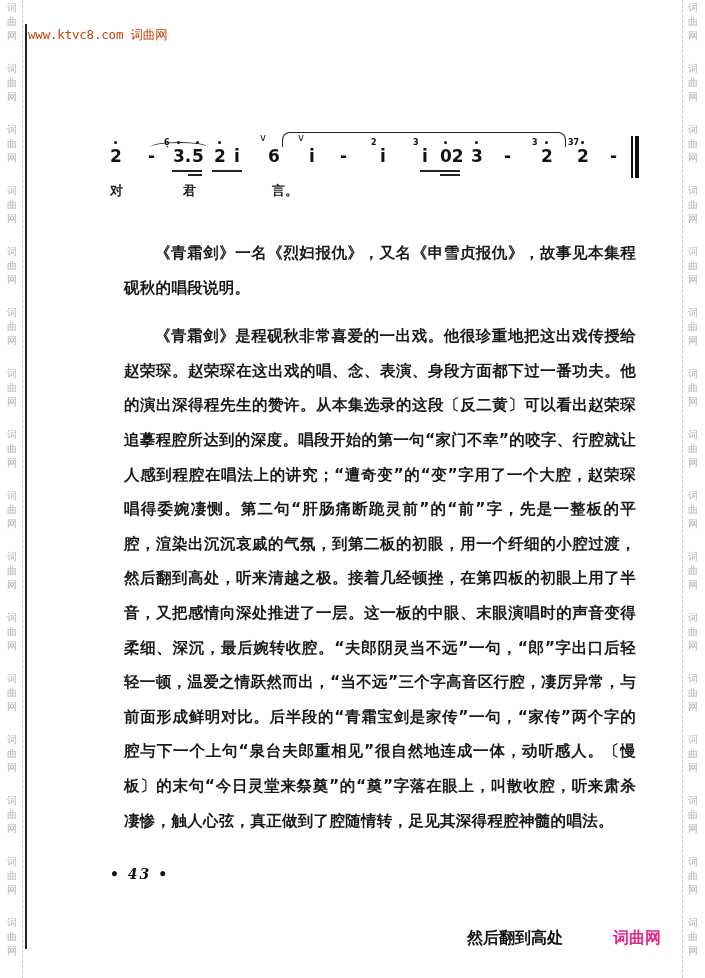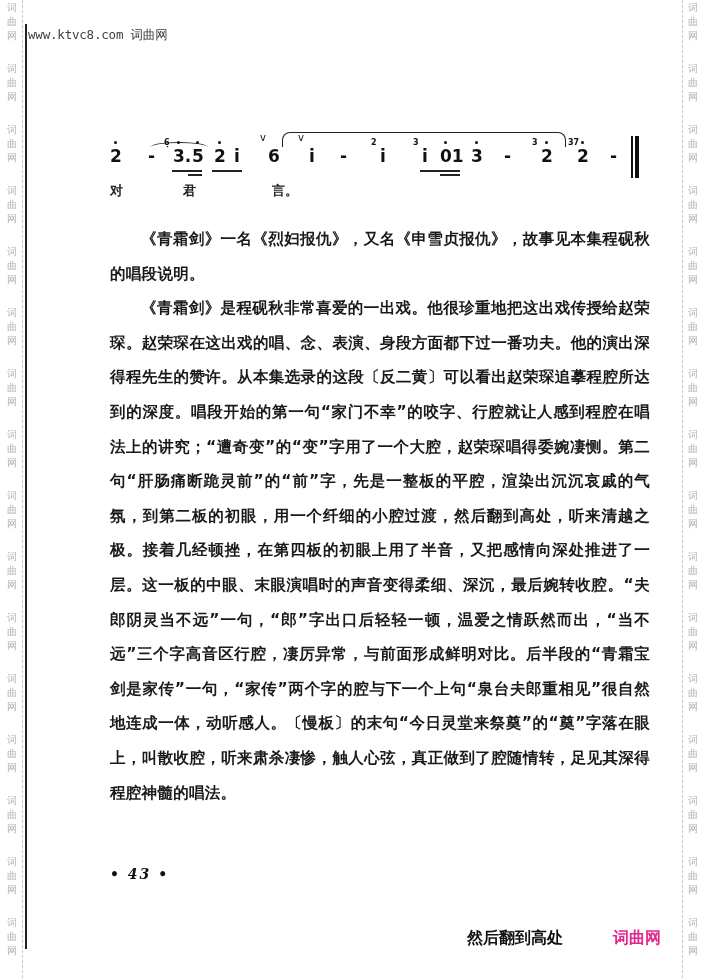--- a/index.html
+++ b/index.html
@@ -16,21 +16,21 @@
   .wm-col.left .wm-dash { left:22px; }
   .wm-col.right .wm-dash { left:1px; }
   .wm-group { display:flex; flex-direction:column; align-items:center;
               font-family:"DejaVu Sans", sans-serif; font-size:10px; line-height:14px;
               color:#b5b5b5; height:60px; padding-top:1px; }
   .wm-stack { padding-top:0px; }
 
   
   .page-rule { position:absolute; left:25px; top:24px; width:2px; height:925px; background:#222; }
   .site-header { position:absolute; left:28px; top:27px; font-family:"DejaVu Sans Mono","Liberation Mono",monospace;
-                 font-size:12.5px; color:#404040; letter-spacing:-0.2px; }
+                 font-size:12.5px; color:#c2410c; letter-spacing:-0.2px; }
   .site-header .cn { font-family:"DejaVu Sans", sans-serif; font-size:12.5px; }
 
   
   .notation { position:absolute; left:110px; top:128px; width:540px; height:60px; }
   .slur-long { position:absolute; left:172px; top:4px; width:282px; height:14px;
                border-top:1.5px solid #222; border-left:1.5px solid #222; border-right:1.5px solid #222;
                border-radius:8px 8px 0 0; }
   .slur-short { position:absolute; left:40px; top:14px; width:58px; height:10px;
                 border-top:1.5px solid #222; border-radius:50% 50% 0 0; }
   .note { position:absolute; top:18px; font-family:"DejaVu Sans", sans-serif; font-weight:bold;
@@ -40,21 +40,21 @@
   .breath { position:absolute; top:4px; font-family:"DejaVu Sans", sans-serif; font-size:10px; color:#111; }
   .underline { position:absolute; height:1.5px; background:#222; }
   .barline-thin { position:absolute; left:521px; top:8px; width:2px; height:42px; background:#111; }
   .barline-thick { position:absolute; left:525px; top:8px; width:4px; height:42px; background:#111; }
   .lyric { position:absolute; top:54px; font-family:"DejaVu Sans", sans-serif; font-size:13px; font-weight:bold; color:#222; }
 
   
   .prose { position:absolute; left:110px; top:222px; width:540px;
            font-family:"DejaVu Sans", sans-serif; font-size:15.5px; font-weight:bold;
            line-height:34.6px; color:#1a1a1a; text-align:justify; letter-spacing:0.3px; }
-  .prose p { margin:0; text-indent:2em; }
+  .prose p { margin:14px; text-indent:2em; }
   .prose p + p { margin-top:0; }
 
   .page-number { position:absolute; left:110px; top:866px; font-family:"DejaVu Serif", serif;
                  font-style:italic; font-weight:bold; font-size:14px; color:#111; letter-spacing:2px; }
 
   .footer { position:absolute; top:928px; font-family:"DejaVu Sans", sans-serif; font-size:16px; font-weight:bold; }
   .footer-label { left:467px; color:#111; }
   .footer-link { left:613px; color:#e0288c; text-decoration:none; }
 </style>
 </head>
@@ -259,21 +259,21 @@
     <span class="note" style="left: 104px;">2</span>
     <span class="dot-above" style="left: 108px;"></span>
     <span class="note" style="left: 124px;">i</span>
     <span class="note" style="left: 158px;">6</span>
     <span class="note" style="left: 199px;">i</span>
     <span class="note" style="left: 230px;">-</span>
     <span class="note" style="left: 270px;">i</span>
     <span class="grace" style="left: 261px;">2</span>
     <span class="note" style="left: 312px;">i</span>
     <span class="grace" style="left: 303px;">3</span>
-    <span class="note" style="left: 330px;">01</span>
+    <span class="note" style="left: 330px;">02</span>
     <span class="dot-above" style="left: 334px;"></span>
     <span class="note" style="left: 361px;">3</span>
     <span class="dot-above" style="left: 365px;"></span>
     <span class="note" style="left: 394px;">-</span>
     <span class="note" style="left: 431px;">2</span>
     <span class="dot-above" style="left: 435px;"></span>
     <span class="grace" style="left: 422px;">3</span>
     <span class="note" style="left: 467px;">2</span>
     <span class="dot-above" style="left: 471px;"></span>
     <span class="grace" style="left: 458px;">37</span>

